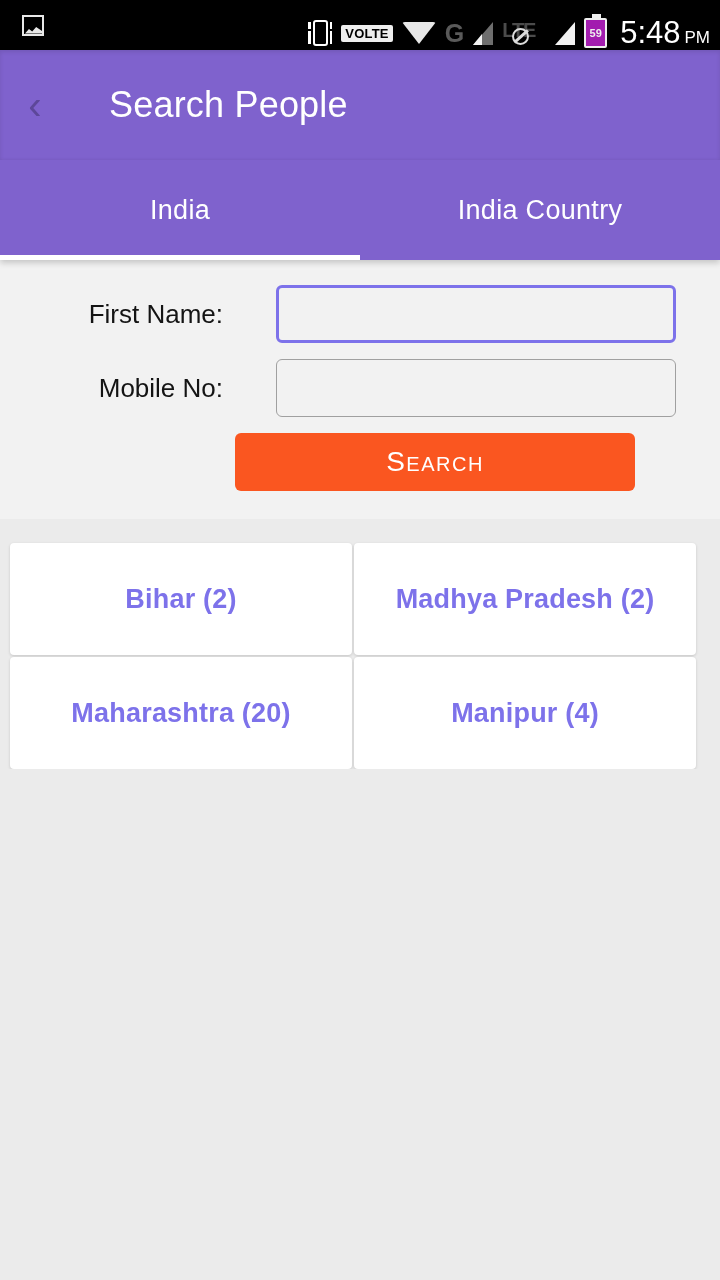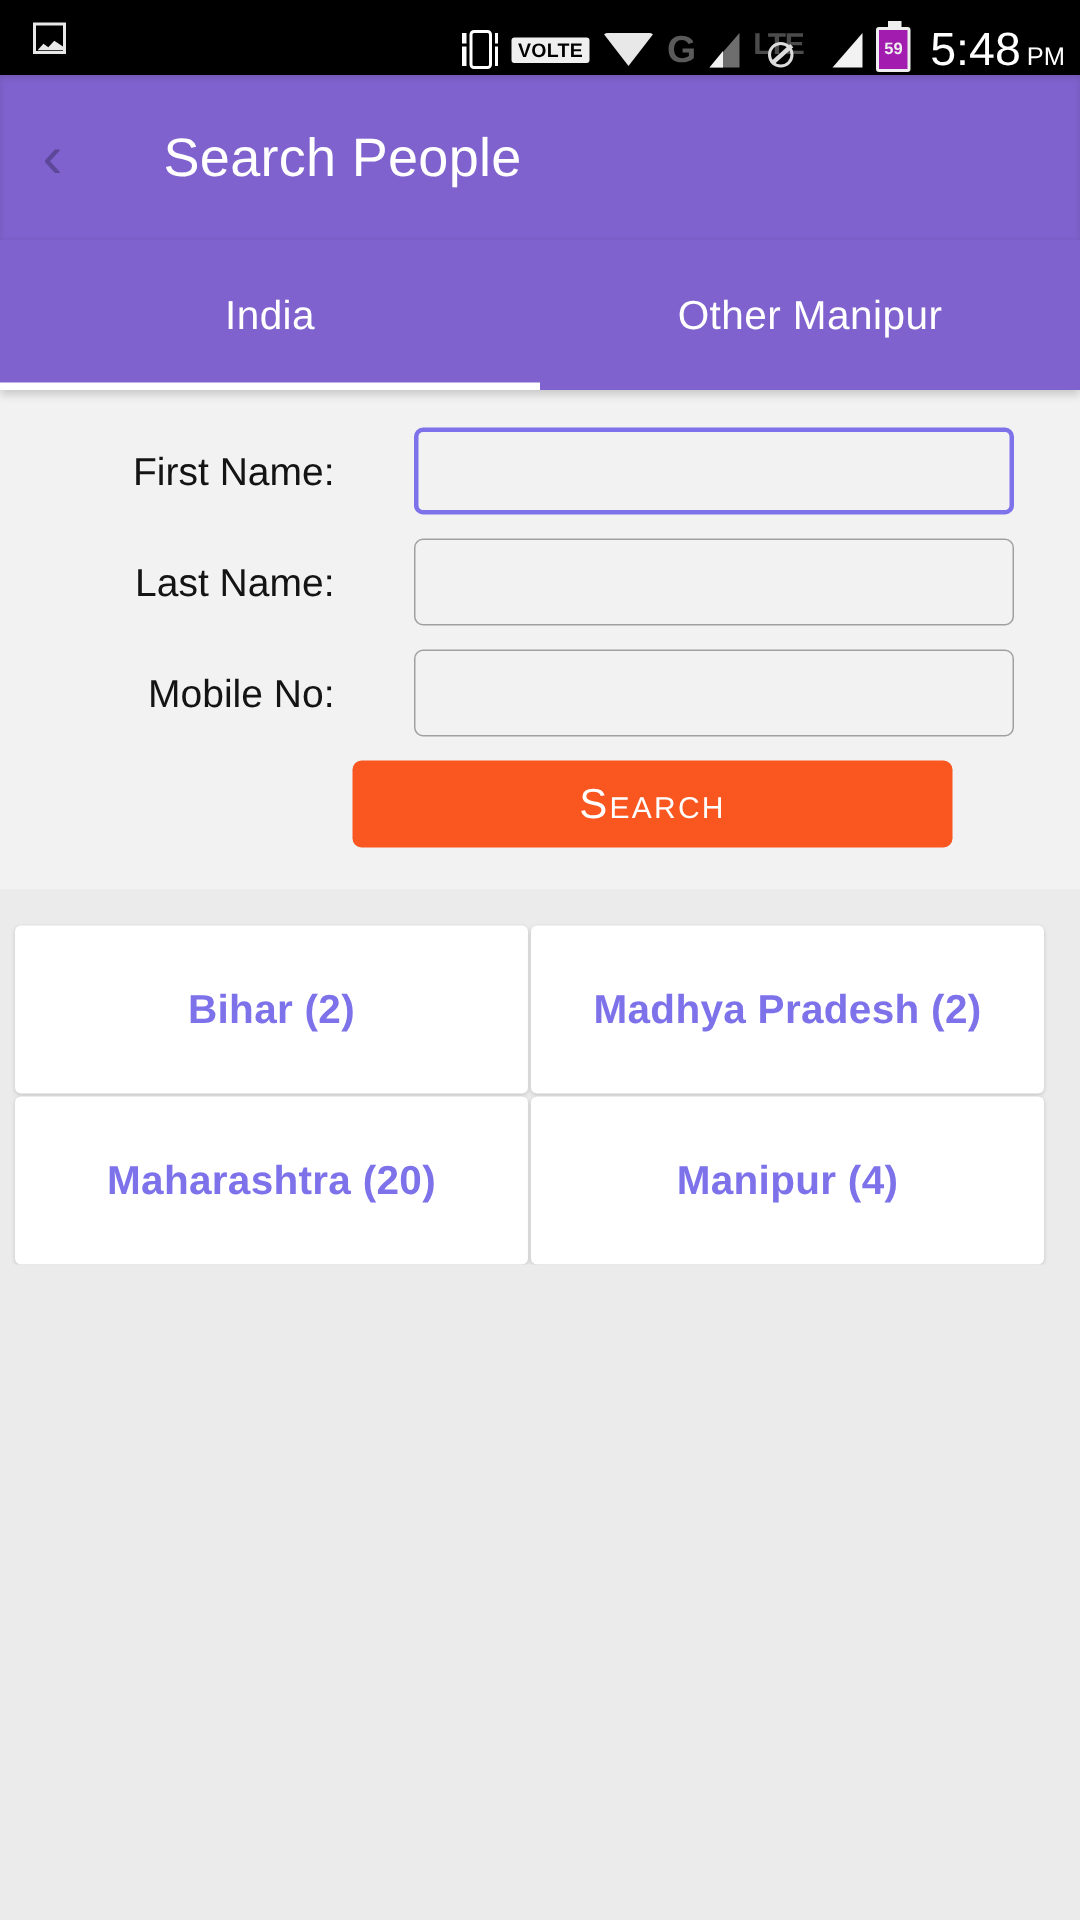--- a/index.html
+++ b/index.html
@@ -196,36 +196,32 @@
   </div>
 </div>
 
 <div id="app-bar">
   <div id="back-btn">‹</div>
   <div id="app-title">Search People</div>
 </div>
 
 <div id="tab-bar">
   <div class="tab">India</div>
-  <div class="tab">Other Manipur</div>
+  <div class="tab">India Country</div>
   <div id="tab-indicator"></div>
 </div>
 
 <div id="page-body">
 
   <div id="search-form">
     <div class="form-row">
       <label class="form-label">First Name:</label>
       <input class="form-input focused" type="text" placeholder="" style="">
     </div>
     <div class="form-row">
-      <label class="form-label">Last Name:</label>
-      <input class="form-input" type="text" placeholder="" style="">
-    </div>
-    <div class="form-row">
       <label class="form-label">Mobile No:</label>
       <input class="form-input" type="text" placeholder="" style="">
     </div>
     <div id="search-btn-row">
       <span id="search-btn-spacer"></span>
       <button id="search-button">Search</button>
     </div>
   </div>
 
   <div id="state-grid">

